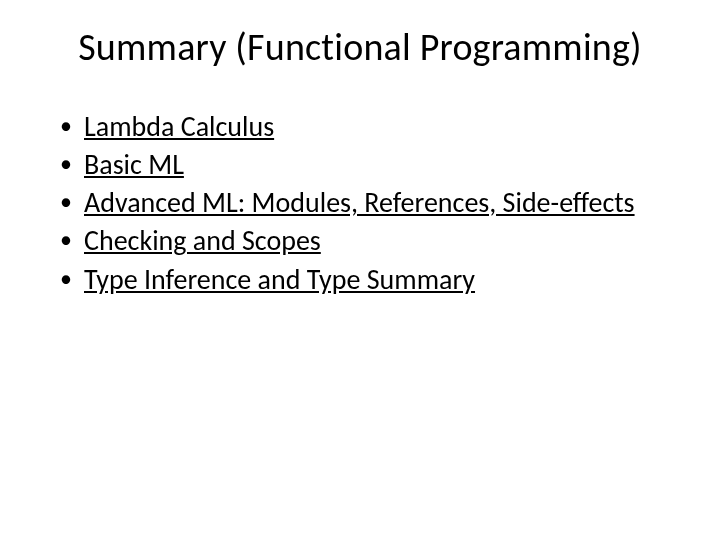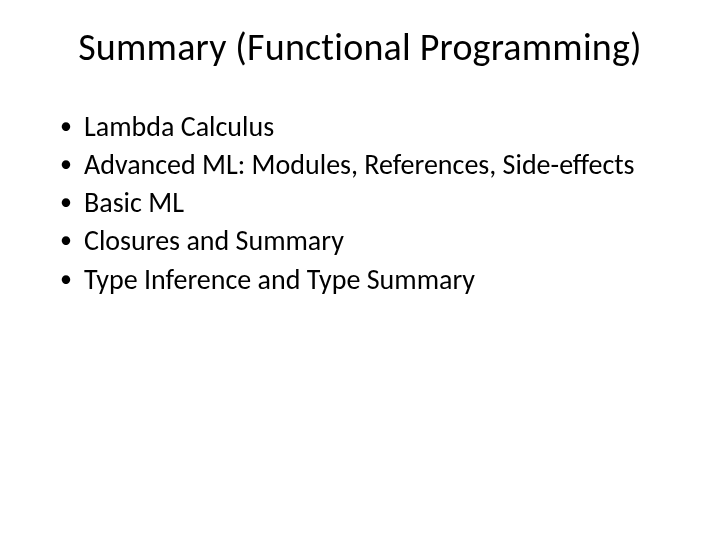--- a/index.html
+++ b/index.html
@@ -29,35 +29,36 @@
     list-style: none;
     margin: 0;
     padding: 0 0 0 8px;
   }
   ul.bullets li {
     font-size: 28px;
     line-height: 1.22;
     margin: 0 0 4px 0;
     padding-left: 28px;
     position: relative;
+    text-decoration: underline;
   }
   ul.bullets li::before {
     content: "•";
     position: absolute;
     left: 4px;
     top: 0;
     font-size: 24px;
     line-height: 1.35;
   }
 </style>
 </head>
 <body>
 
 <div class="slide">
   <h1 class="title">Summary (Functional Programming)</h1>
   <ul class="bullets">
     <li>Lambda Calculus</li>
+    <li>Basic ML</li>
     <li>Advanced ML: Modules, References, Side-effects</li>
-    <li>Basic ML</li>
-    <li>Closures and Summary</li>
+    <li>Checking and Scopes</li>
     <li>Type Inference and Type Summary</li>
   </ul>
 </div>
 
 </body></html>

